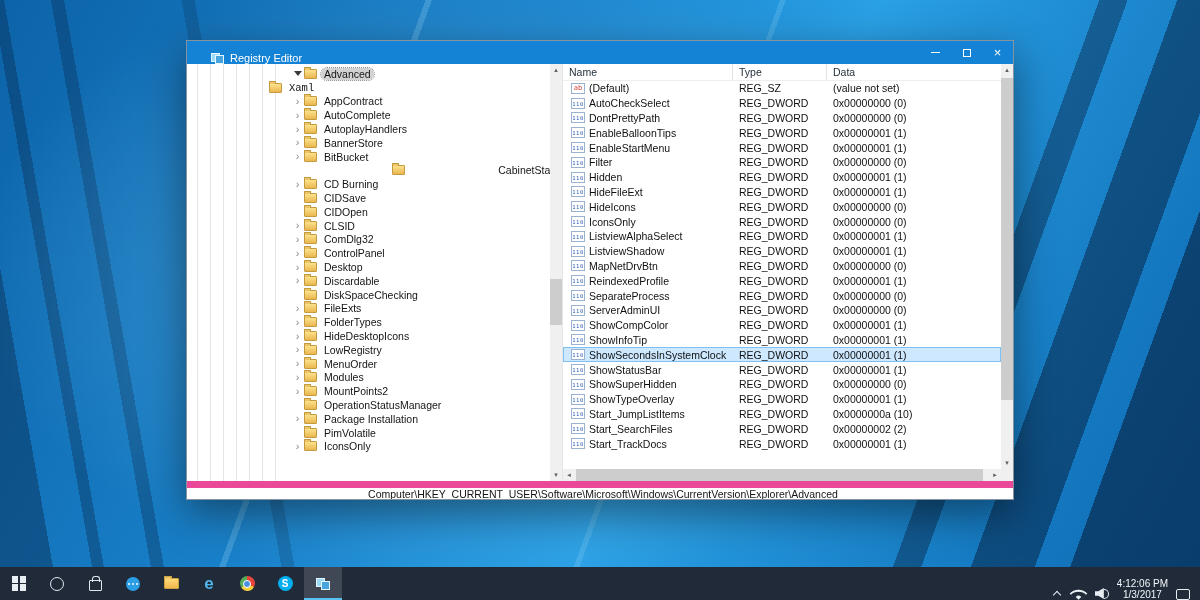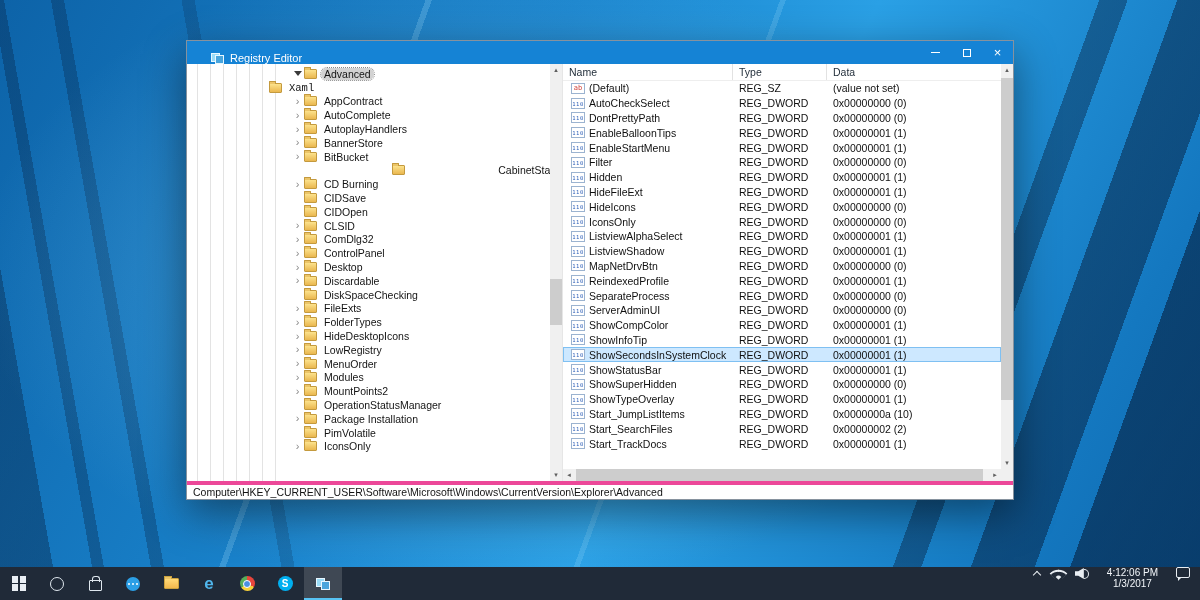--- a/index.html
+++ b/index.html
@@ -82,21 +82,21 @@
   .lrow { display:flex; height:14.8px; align-items:center; color:#101010; }
   .lrow.sel { background:var(--sel); box-shadow:inset 0 0 0 1px #7fc0f2; }
   .cell { white-space:nowrap; overflow:hidden; }
   .cell.c0 { width:170px; display:flex; align-items:center; gap:4px; padding-left:8px; }
   .cell.c1 { width:94px; padding-left:6px; }
   .cell.c2 { flex:1; padding-left:6px; }
   .lic { flex:0 0 14px; width:14px; height:11px; border:1px solid #9bb3d0; background:#fff; text-align:center; font-family:"DejaVu Sans Mono", monospace; }
   .ic-str { color:#d04038; font-size:7px; line-height:9px; }
   .ic-dword { color:#2d5fb8; font-size:5.5px; line-height:10px; letter-spacing:.5px; }
 
-  .statusbar { flex:0 0 18px; border-top:4px solid #ec4899; background:#fff; display:flex; align-items:center; padding-left:6px; font-size:10.5px; color:#141414; white-space:nowrap; overflow:hidden; }
+  .statusbar { flex:0 0 18px; border-top:7px solid #ec4899; background:#fff; display:flex; align-items:center; padding-left:6px; font-size:10.5px; color:#141414; white-space:nowrap; overflow:hidden;justify-content:center; }
 
   
   .taskbar { position:absolute; left:0; right:0; bottom:0; height:33px; background:var(--taskbar); display:flex; align-items:stretch; z-index:10; }
   .tb-apps { display:flex; align-items:stretch; }
   .tb-app { width:38px; display:flex; align-items:center; justify-content:center; position:relative; }
   .tb-app.active { background:rgba(255,255,255,.14); }
   .tb-app.active::after { content:''; position:absolute; left:0; right:0; bottom:0; height:2px; background:#58c4f5; }
   .tb-ic { display:inline-block; }
 
   .i-start { position:relative; width:15px; height:15px; }
@@ -110,21 +110,21 @@
   .i-file-explorer::before { content:''; position:absolute; top:-3px; left:-1px; width:6px; height:2px; background:#ecc568; border:1px solid #caa23f; border-bottom:none; }
   .i-edge::before { content:'e'; font-size:17px; font-weight:bold; color:#50b6ec; line-height:1; }
   .i-chrome { width:15px; height:15px; border-radius:50%; background:conic-gradient(#e8453c 0 33%, #f7d038 0 66%, #58ad58 0 100%); position:relative; }
   .i-chrome::before { content:''; position:absolute; inset:3.5px; background:#4a90e2; border:1.5px solid #fff; border-radius:50%; }
   .i-skype { width:15px; height:15px; border-radius:50%; background:#00aff0; position:relative; }
   .i-skype::before { content:'S'; position:absolute; inset:0; color:#fff; font-size:10px; font-weight:bold; display:flex; align-items:center; justify-content:center; }
   .i-registry-editor { position:relative; width:14px; height:12px; }
   .i-registry-editor::before { content:''; position:absolute; left:0; top:0; width:7px; height:7px; background:#9adcf8; border:1px solid #e8f7ff; }
   .i-registry-editor::after { content:''; position:absolute; right:0; bottom:0; width:7px; height:7px; background:#49a5dd; border:1px solid #e8f7ff; }
 
-  .tb-right { margin-left:auto; display:flex; align-items:flex-start; gap:18px; padding-right:10px; }
+  .tb-right { margin-left:auto; display:flex; align-items:flex-end; gap:8px; padding-right:10px; }
   .tray { display:flex; align-items:center; gap:10px; }
   .i-hidden-icons { width:10px; height:9px; position:relative; }
   .i-hidden-icons::before { content:''; position:absolute; left:2px; top:3px; width:5px; height:5px; border-left:1.5px solid #e8edf2; border-top:1.5px solid #e8edf2; transform:rotate(45deg); }
   .i-network { width:13px; height:13px; position:relative; transform:rotate(45deg); }
   .i-network::before { content:''; position:absolute; left:0; top:0; width:11px; height:11px; border-top:2px solid #e8edf2; border-left:2px solid #e8edf2; border-top-left-radius:100%; }
   .i-network::after { content:''; position:absolute; right:2px; bottom:2px; width:4px; height:4px; background:#e8edf2; border-top-left-radius:100%; }
   .i-volume { width:14px; height:11px; position:relative; }
   .i-volume::before { content:''; position:absolute; left:0; top:0; width:9px; height:11px; background:#e8edf2; clip-path:polygon(0 30%,38% 30%,100% 0,100% 100%,38% 70%,0 70%); }
   .i-volume::after { content:''; position:absolute; right:0; top:1px; width:4px; height:8px; border:1.5px solid #e8edf2; border-left:none; border-radius:0 8px 8px 0; }
   .clock { text-align:center; font-size:10px; line-height:11px; color:#f2f6fa; }

